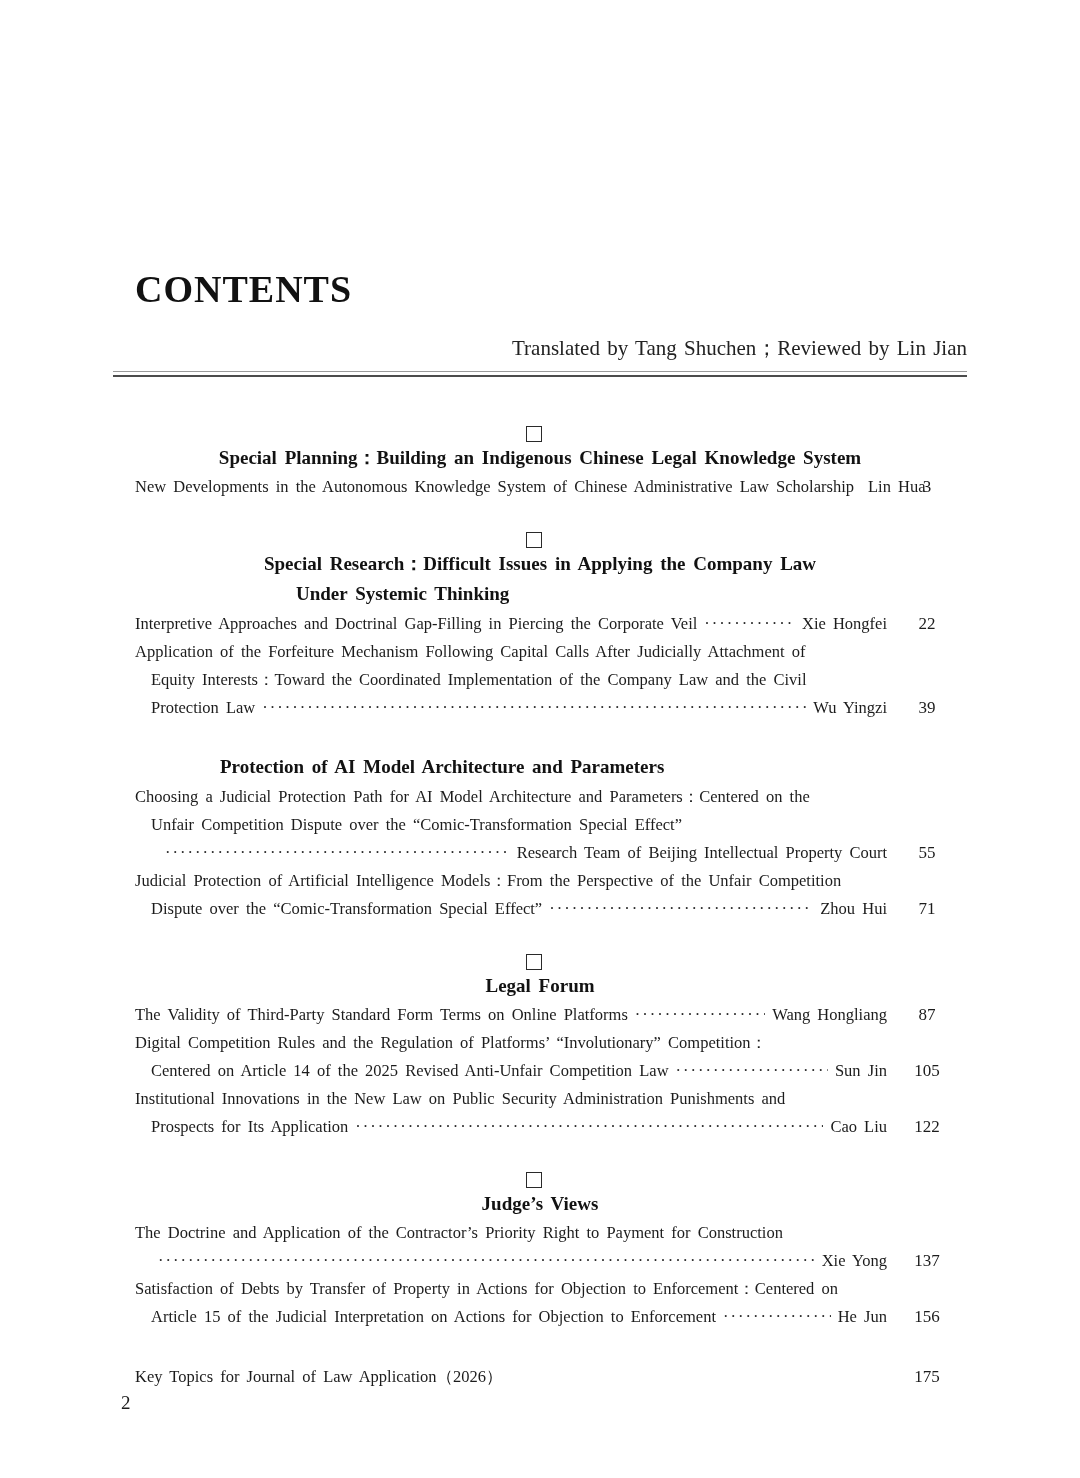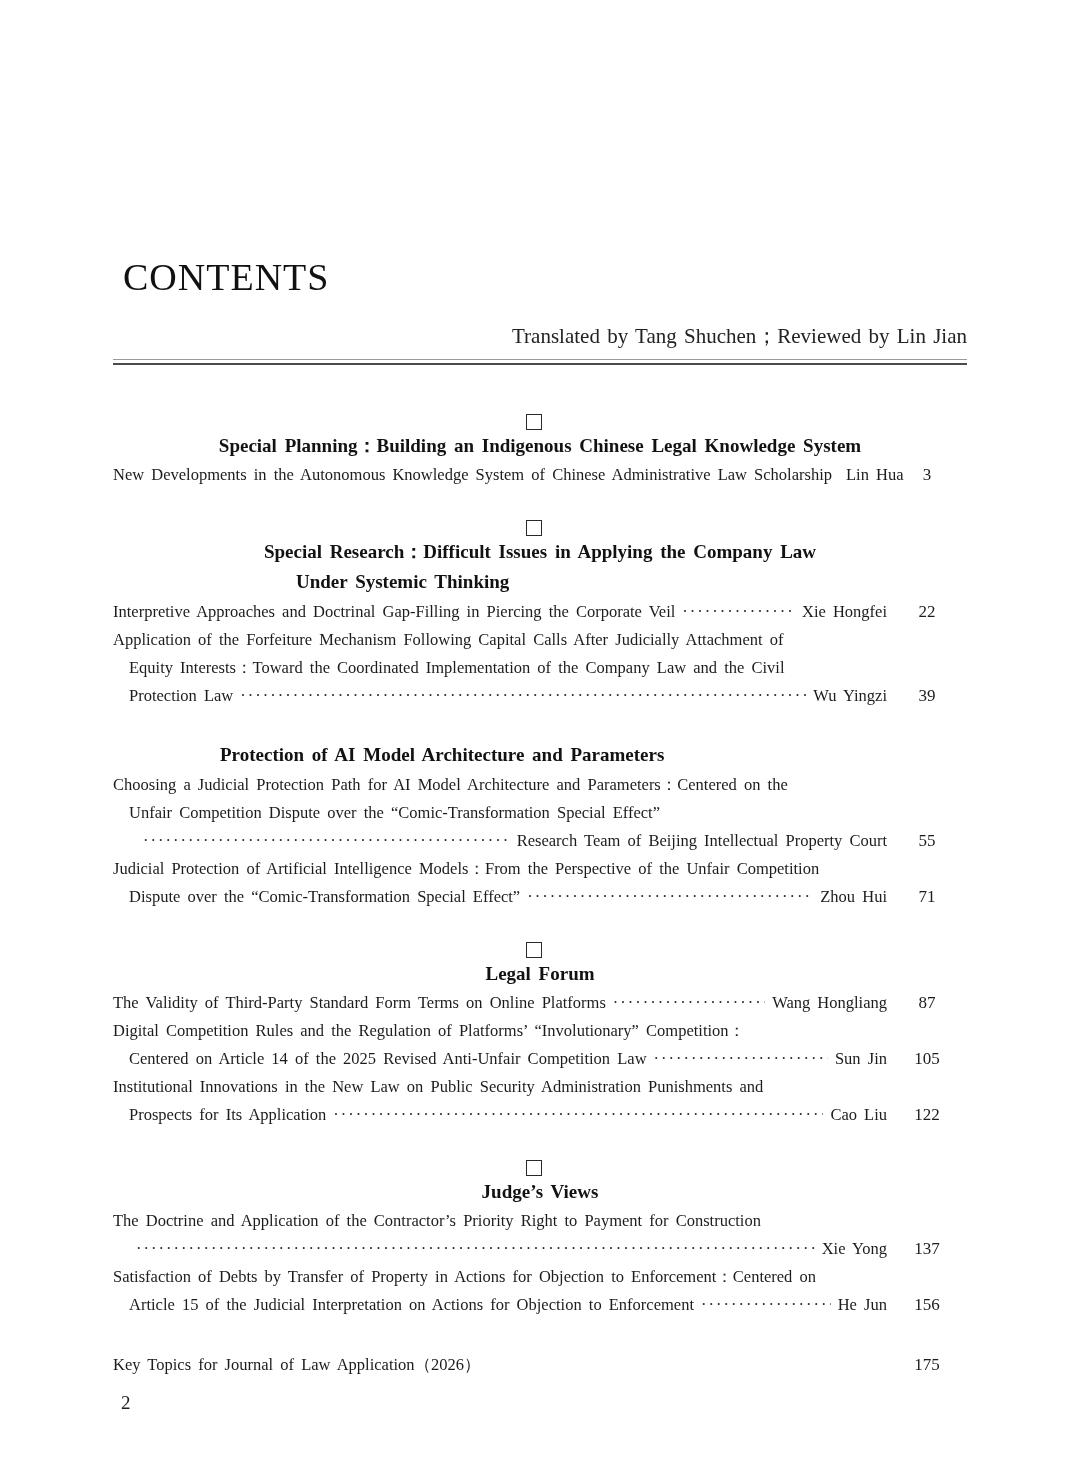--- a/index.html
+++ b/index.html
@@ -3,22 +3,22 @@
 <meta charset="utf-8">
 <style>
   html,body{margin:0;padding:0;background:#ffffff;}
   body{
     width:1080px;height:1478px;position:relative;
     font-family:"Liberation Serif","DejaVu Serif",serif;
     color:#1c1c1c;overflow:hidden;
   }
   .container{padding:0 113px;}
   .title{
-    margin:0;padding:257px 0 0 10px;
-    font-size:38px;font-weight:normal;line-height:40px;letter-spacing:1px;color:#111;
+    margin:12px;padding:257px 0 0 10px;
+    font-size:38px;font-weight:bold;line-height:40px;letter-spacing:1px;color:#111;
   }
   .credit{
     margin-top:29px;text-align:right;font-size:21px;line-height:20px;
     word-spacing:2px;color:#222;
   }
   .rule{
     margin-top:13px;height:3px;
     border-top:1.4px solid #9a9a9a;border-bottom:2.6px solid #4c4c4c;
   }
   .section{margin-top:30px;}
@@ -26,21 +26,21 @@
   .sec-line{display:flex;align-items:center;line-height:31px;flex-direction:column;}
   .sec-text{font-size:19px;font-weight:bold;word-spacing:3px;color:#121212;}
   .sq{
     flex:none;width:14px;height:14px;border:1.7px solid #2a2a2a;
     margin-right:12px;margin-top:1px;background:#fff;
   }
   .sec-line2{line-height:30px;}
   .sec-line2 .sec-text{display:inline-block;}
   .pl-under{padding-left:183px;}
   .pl-prot{padding-left:107px;}
-  .row{display:flex;align-items:baseline;line-height:28px;font-size:16.5px;}
+  .row{display:flex;align-items:baseline;line-height:28px;font-size:16.5px;margin-left:22px;}
   .body{flex:1;display:flex;align-items:baseline;min-width:0;word-spacing:3px;}
   .t{flex:none;white-space:nowrap;}
   .dots{
     flex:1;min-width:0;overflow:hidden;white-space:nowrap;
     margin:0 7px;letter-spacing:2px;color:#2a2a2a;
   }
   .spacer{flex:1;}
   .au{flex:none;white-space:nowrap;}
   .pg{flex:none;width:80px;text-align:center;font-size:17px;}
   .indent{padding-left:16px;}

